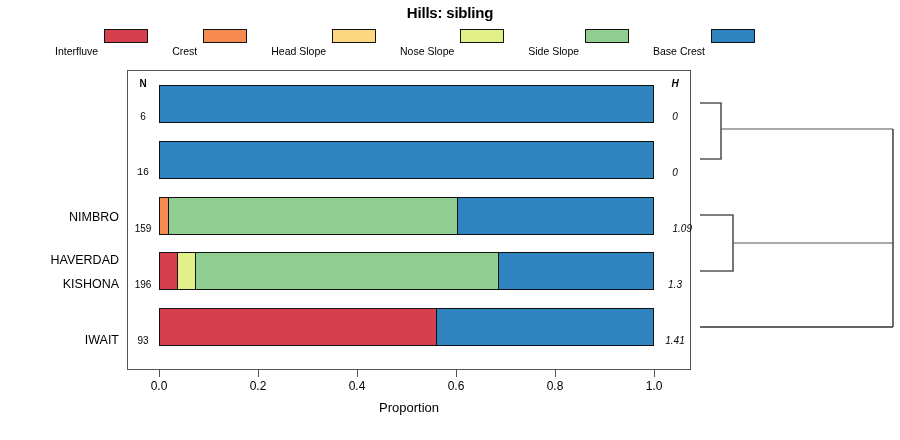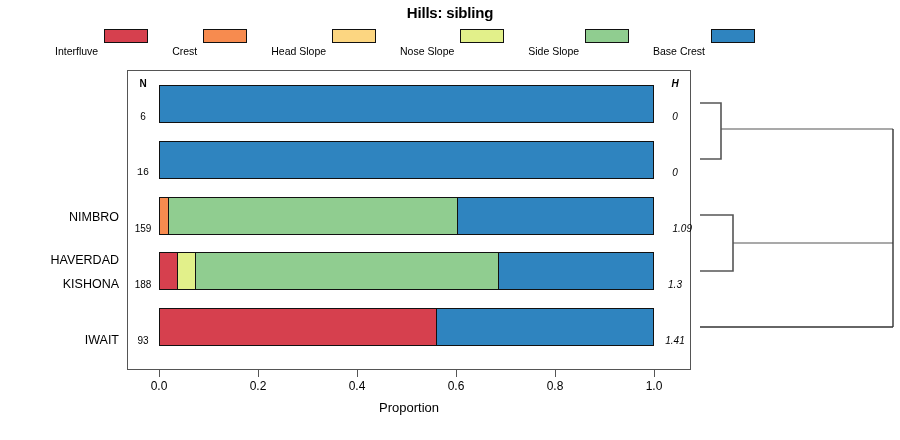--- a/index.html
+++ b/index.html
@@ -228,21 +228,21 @@
   <div class="cat-label" style="top:140px;margin-top:43px;">HAVERDAD</div>
   <div class="cat-label" style="top:207px;">KISHONA</div>
   <div class="cat-label" style="top:263px;">IWAIT</div>
 </div>
 
 <div id="n-column">
   <div class="n-head">N</div>
   <div class="n-val" style="top:41px;">6</div>
   <div class="n-val" style="top:97px;font-family:Liberation Mono, monospace;">16</div>
   <div class="n-val" style="top:153px;">159</div>
-  <div class="n-val" style="top:209px;">188</div>
+  <div class="n-val" style="top:209px;">196</div>
   <div class="n-val" style="top:265px;">93</div>
 </div>
 
 <div id="h-column">
   <div class="h-head">H</div>
   <div class="h-val" style="top:41px;">0</div>
   <div class="h-val" style="top:97px;">0</div>
   <div class="h-val" style="top:153px;text-align:right;">1.09</div>
   <div class="h-val" style="top:209px;">1.3</div>
   <div class="h-val" style="top:265px;">1.41</div>

